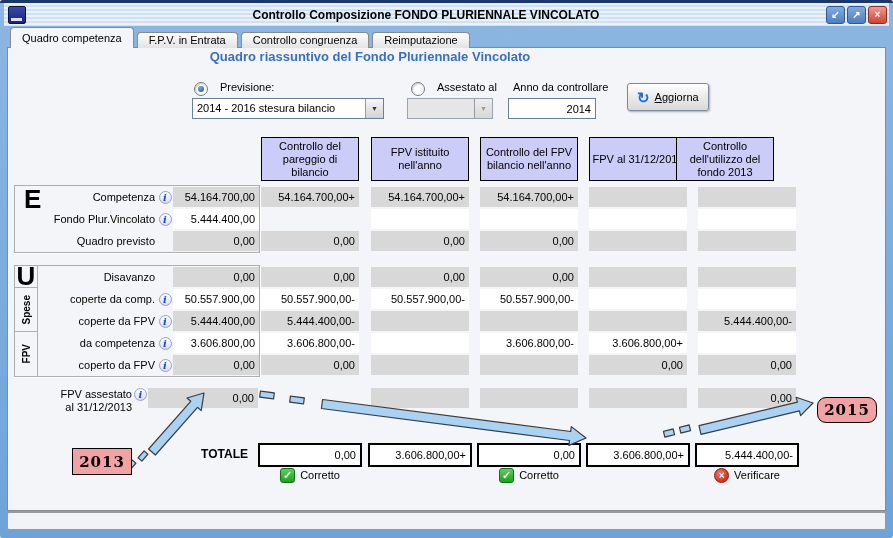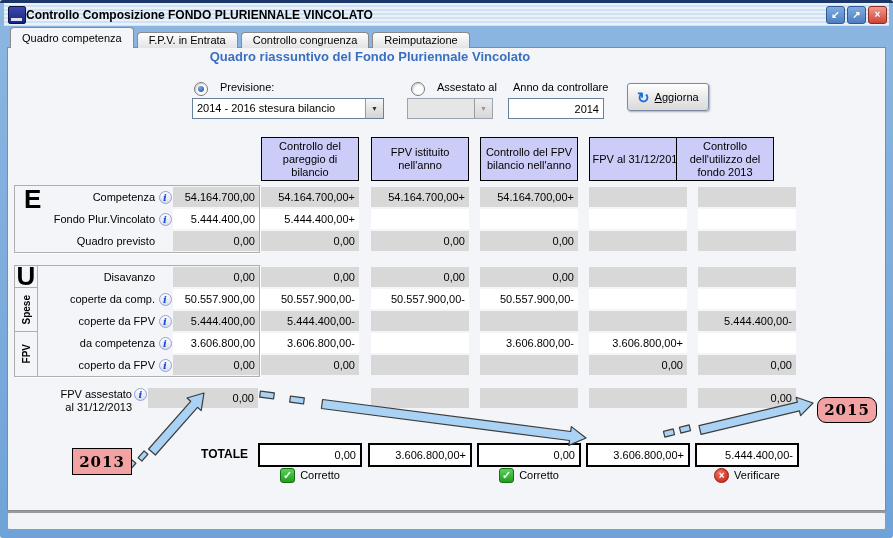--- a/index.html
+++ b/index.html
@@ -3,21 +3,21 @@
 <meta charset="utf-8">
 <style>
   html,body{margin:0;padding:0;background:#e8e8e8;font-family:"Liberation Sans",sans-serif;}
   .window{position:relative;width:893px;height:538px;background:linear-gradient(#8db6e2,#6fa3d8);overflow:hidden;border-radius:3px;}
   .frame-top{position:absolute;left:0;top:0;width:893px;height:3px;background:#1b3668;}
   
   .titlebar{position:absolute;left:4px;top:3px;width:885px;height:23px;display:flex;align-items:center;
     background:repeating-linear-gradient(180deg,#e9f2fb 0 2px,#cfe1f3 2px 4px),linear-gradient(#dcebf9,#b9d2ec);}
   .app-icon{width:16px;height:16px;margin-left:4px;background:linear-gradient(#3949ab,#1a237e);border:1px solid #0d1440;border-radius:2px;position:relative;}
   .app-icon::after{content:"";position:absolute;left:2px;bottom:2px;width:11px;height:3px;background:rgba(255,255,255,.85);}
-  .title-text{flex:1;text-align:left;font-size:12px;font-weight:bold;color:#000;}
+  .title-text{flex:1;text-align:center;font-size:12px;font-weight:bold;color:#000;}
   .win-buttons{display:flex;gap:2px;margin-right:2px;}
   .win-btn{width:17px;height:16px;border-radius:3px;display:flex;align-items:center;justify-content:center;
     font-size:10px;font-weight:bold;color:#fff;cursor:default;}
   .win-btn.blue{background:linear-gradient(#7fabdf,#4f7fc0);border:1px solid #2d5a96;}
   .win-btn.red{background:linear-gradient(#ef9a8e,#cc4437);border:1px solid #8f2a1f;}
   
   .tabbar{position:absolute;left:10px;top:27px;height:21px;display:flex;align-items:flex-end;gap:3px;z-index:2;}
   .tab{height:15px;line-height:15px;padding:0 11px;font-size:11px;background:linear-gradient(#fefefe,#e3e3e3);
     border:1px solid #8a8a8a;border-bottom:none;border-radius:4px 4px 0 0;white-space:nowrap;}
   .tab.active{height:20px;line-height:20px;background:#f4f5f8;position:relative;z-index:3;font-size:11px;}
@@ -133,21 +133,21 @@
   <div class="radio" style="left:411px;top:82px;"></div>
   <div class="ctl-label" style="left:429px;top:81px;">Assestato al</div>
   <div class="combo disabled" style="left:407px;top:98px;width:86px;">
     <div class="txt"></div>
     <div class="arrow-btn">
         <span>▼</span>
       </div>
   </div>
 
   <div class="ctl-label" style="left:505px;top:81px;">Anno da controllare</div>
-  <input class="tinput" style="left: 508px; top: 98px; width: 96px;" value="2014">
+  <input class="tinput" style="left: 508px; top: 98px; width: 88px;" value="2014">
 
   <div class="btn" style="left:627px;top:83px;">
     <span class="refresh-glyph">↻</span>
     <span class="btn-label">Aggiorna</span>
   </div>
 
   <div class="colhead" style="left:261px;">Controllo del pareggio di bilancio</div>
   <div class="colhead" style="left:371px;">FPV istituito nell'anno</div>
   <div class="colhead" style="left:480px;">Controllo del FPV bilancio nell'anno</div>
   <div class="colhead" style="left:589px;">FPV al 31/12/2014</div>
@@ -224,21 +224,20 @@
       </div>
     </div>
   </div>
 
   <div class="cell g" style="left:261px;top:187px;">54.164.700,00+</div>
   <div class="cell g" style="left:371px;top:187px;">54.164.700,00+</div>
   <div class="cell g" style="left:480px;top:187px;">54.164.700,00+</div>
   <div class="cell g" style="left:589px;top:187px;"></div>
   <div class="cell g" style="left:698px;top:187px;"></div>
 
-  <div class="cell w" style="left:261px;top:209px;">5.444.400,00+</div>
   <div class="cell w" style="left:371px;top:209px;"></div>
   <div class="cell w" style="left:480px;top:209px;"></div>
   <div class="cell w" style="left:589px;top:209px;"></div>
   <div class="cell w" style="left:698px;top:209px;"></div>
 
   <div class="cell g" style="left:261px;top:231px;">0,00</div>
   <div class="cell g" style="left:371px;top:231px;">0,00</div>
   <div class="cell g" style="left:480px;top:231px;">0,00</div>
   <div class="cell g" style="left:589px;top:231px;"></div>
   <div class="cell g" style="left:698px;top:231px;"></div>

